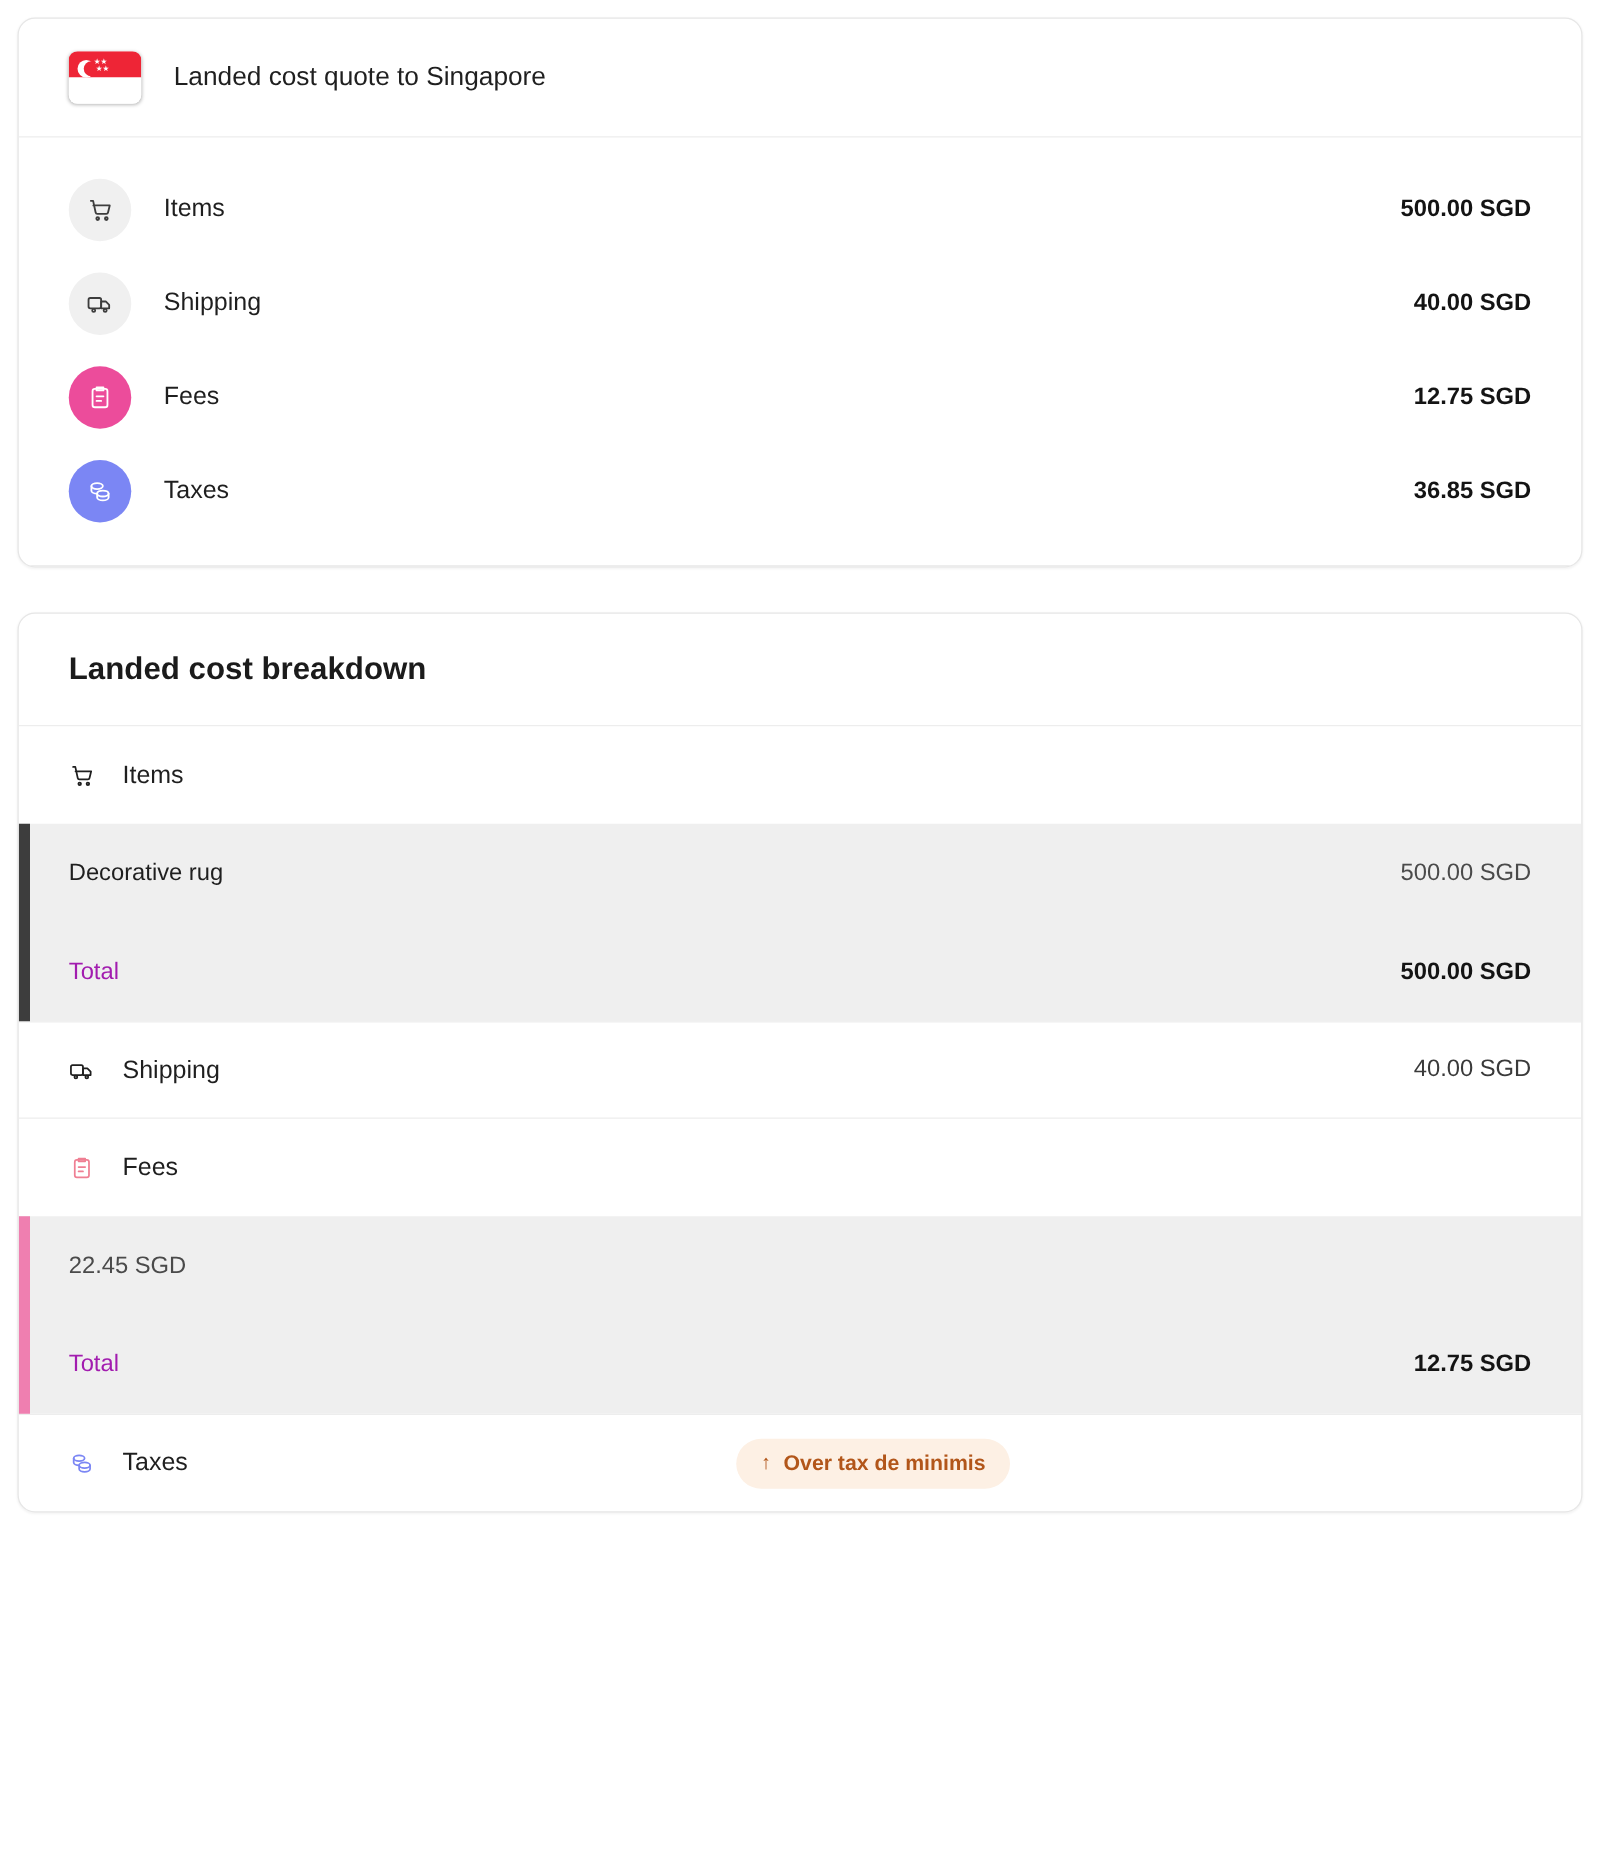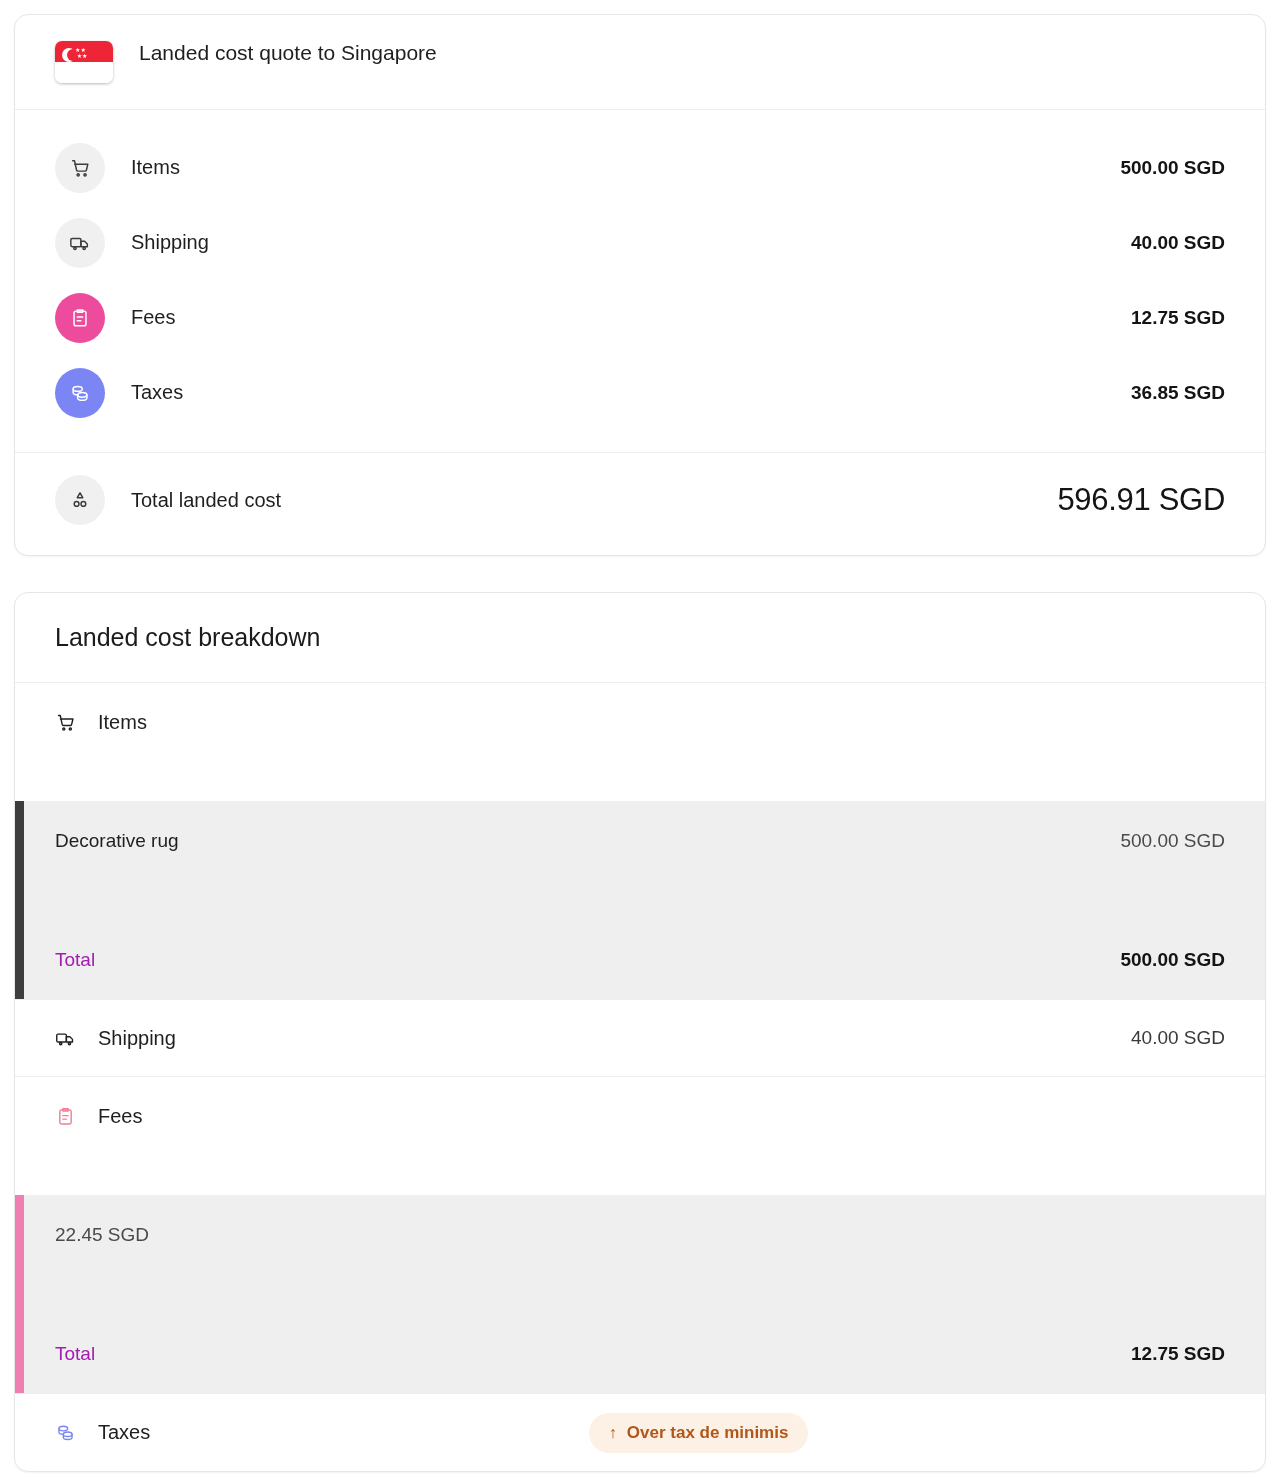--- a/index.html
+++ b/index.html
@@ -17,21 +17,21 @@
     border: 1px solid #e6e6e6;
     border-radius: 14px;
     box-shadow: 0 1px 2px rgba(0,0,0,0.05);
     overflow: hidden;
     margin-bottom: 36px;
   }
 
   
   .quote-header {
     display: flex;
-    align-items: flex-start;
+    align-items: center;
     gap: 26px;
     padding: 26px 40px;
     border-bottom: 1px solid #ededed;
   }
   .flag {
     width: 58px;
     height: 42px;
     border-radius: 7px;
     background: #ffffff;
     box-shadow: 0 1px 3px rgba(0,0,0,0.28);
@@ -80,21 +80,21 @@
     padding: 22px 40px 30px 40px;
   }
   .total-row .label { font-size: 20px; color: #1f1f1f; flex: 1; }
   .total-row .value { font-size: 31px; color: #141414; letter-spacing: -0.3px; }
 
   
   .bd-header {
     padding: 30px 40px 30px 40px;
     border-bottom: 1px solid #ededed;
   }
-  .bd-header h2 { font-size: 25px; font-weight: normal; color: #1b1b1b; }
+  .bd-header h2 { font-size: 25px; font-weight: bold; color: #1b1b1b; }
 
   .group-head {
     display: flex;
     align-items: center;
     gap: 22px;
     padding: 0 40px;
     height: 78px;
     border-bottom: 1px solid #ededed;
   }
   .group-head.no-border { border-bottom: none; }
@@ -103,21 +103,20 @@
 
   .detail-block { background: #efefef; position: relative; }
   .detail-block .stripe {
     position: absolute; left: 0; top: 0; bottom: 0; width: 9px;
   }
   .detail-row {
     display: flex;
     align-items: center;
     padding: 0 40px 0 40px;
     height: 79px;
-    margin-top: 40px;
   }
   .detail-row .d-label { font-size: 19px; color: #1f1f1f; flex: 1; }
   .detail-row .d-value { font-size: 19px; color: #4a4a4a; }
   .detail-row.is-total .d-label { font-weight: normal; color: #a21caf; }
   .detail-row.is-total .d-value { font-weight: bold; color: #141414; font-size: 19px; }
 
   .plain-row {
     display: flex;
     align-items: center;
     gap: 22px;
@@ -207,31 +206,20 @@
           <ellipse cx="14.5" cy="14" rx="5" ry="2.6"></ellipse>
           <path d="M9.5 14v3.4c0 1.4 2.2 2.6 5 2.6s5-1.2 5-2.6V14"></path>
         </svg>
       </span>
       <span class="label">Taxes</span>
       <span class="value">36.85 SGD</span>
     </div>
 
   </div>
 
-  <div class="total-row">
-    <span class="badge grey icon">
-      <svg width="22" height="22" viewBox="0 0 24 24" fill="none" stroke="currentColor" stroke-width="1.6" stroke-linecap="round" stroke-linejoin="round">
-        <path d="M12 4.2 9 9.5h6z"></path>
-        <circle cx="8.3" cy="16.3" r="2.6"></circle>
-        <circle cx="15.7" cy="16.3" r="2.6"></circle>
-      </svg>
-    </span>
-    <span class="label">Total landed cost</span>
-    <span class="value">596.91 SGD</span>
-  </div>
 
 </div>
 
 <div class="card">
 
   <div class="bd-header">
     <h2>Landed cost breakdown</h2>
   </div>
 
   <div class="group-head no-border">

